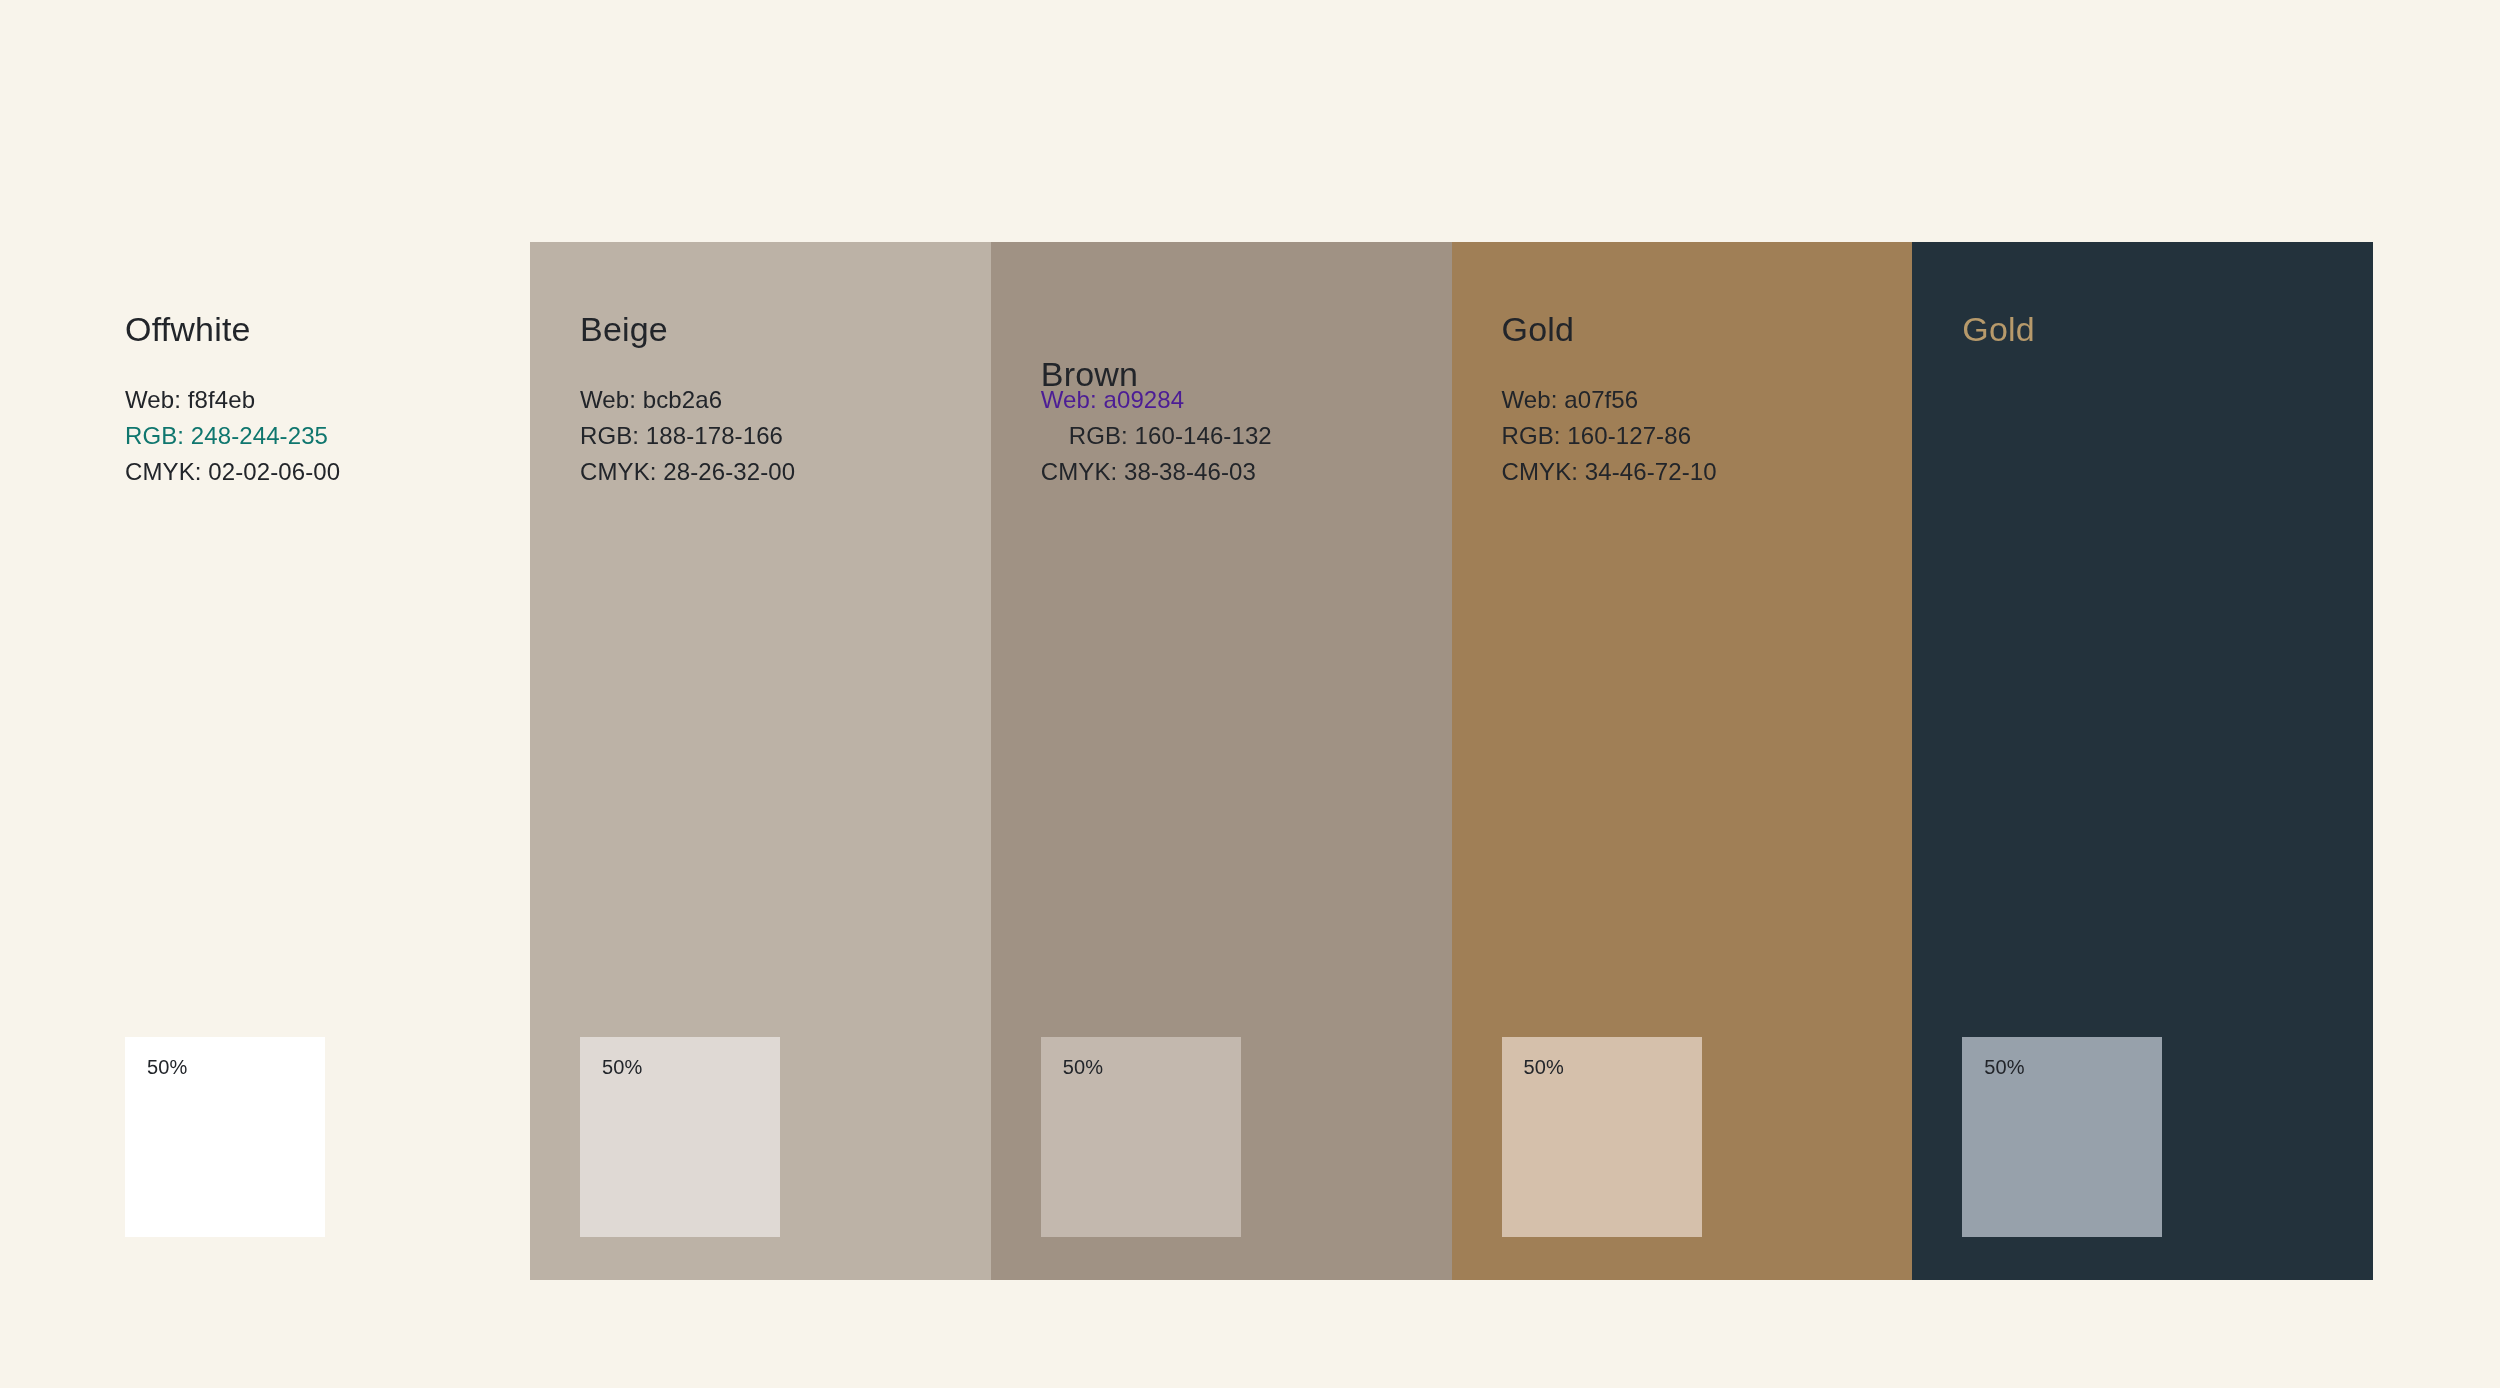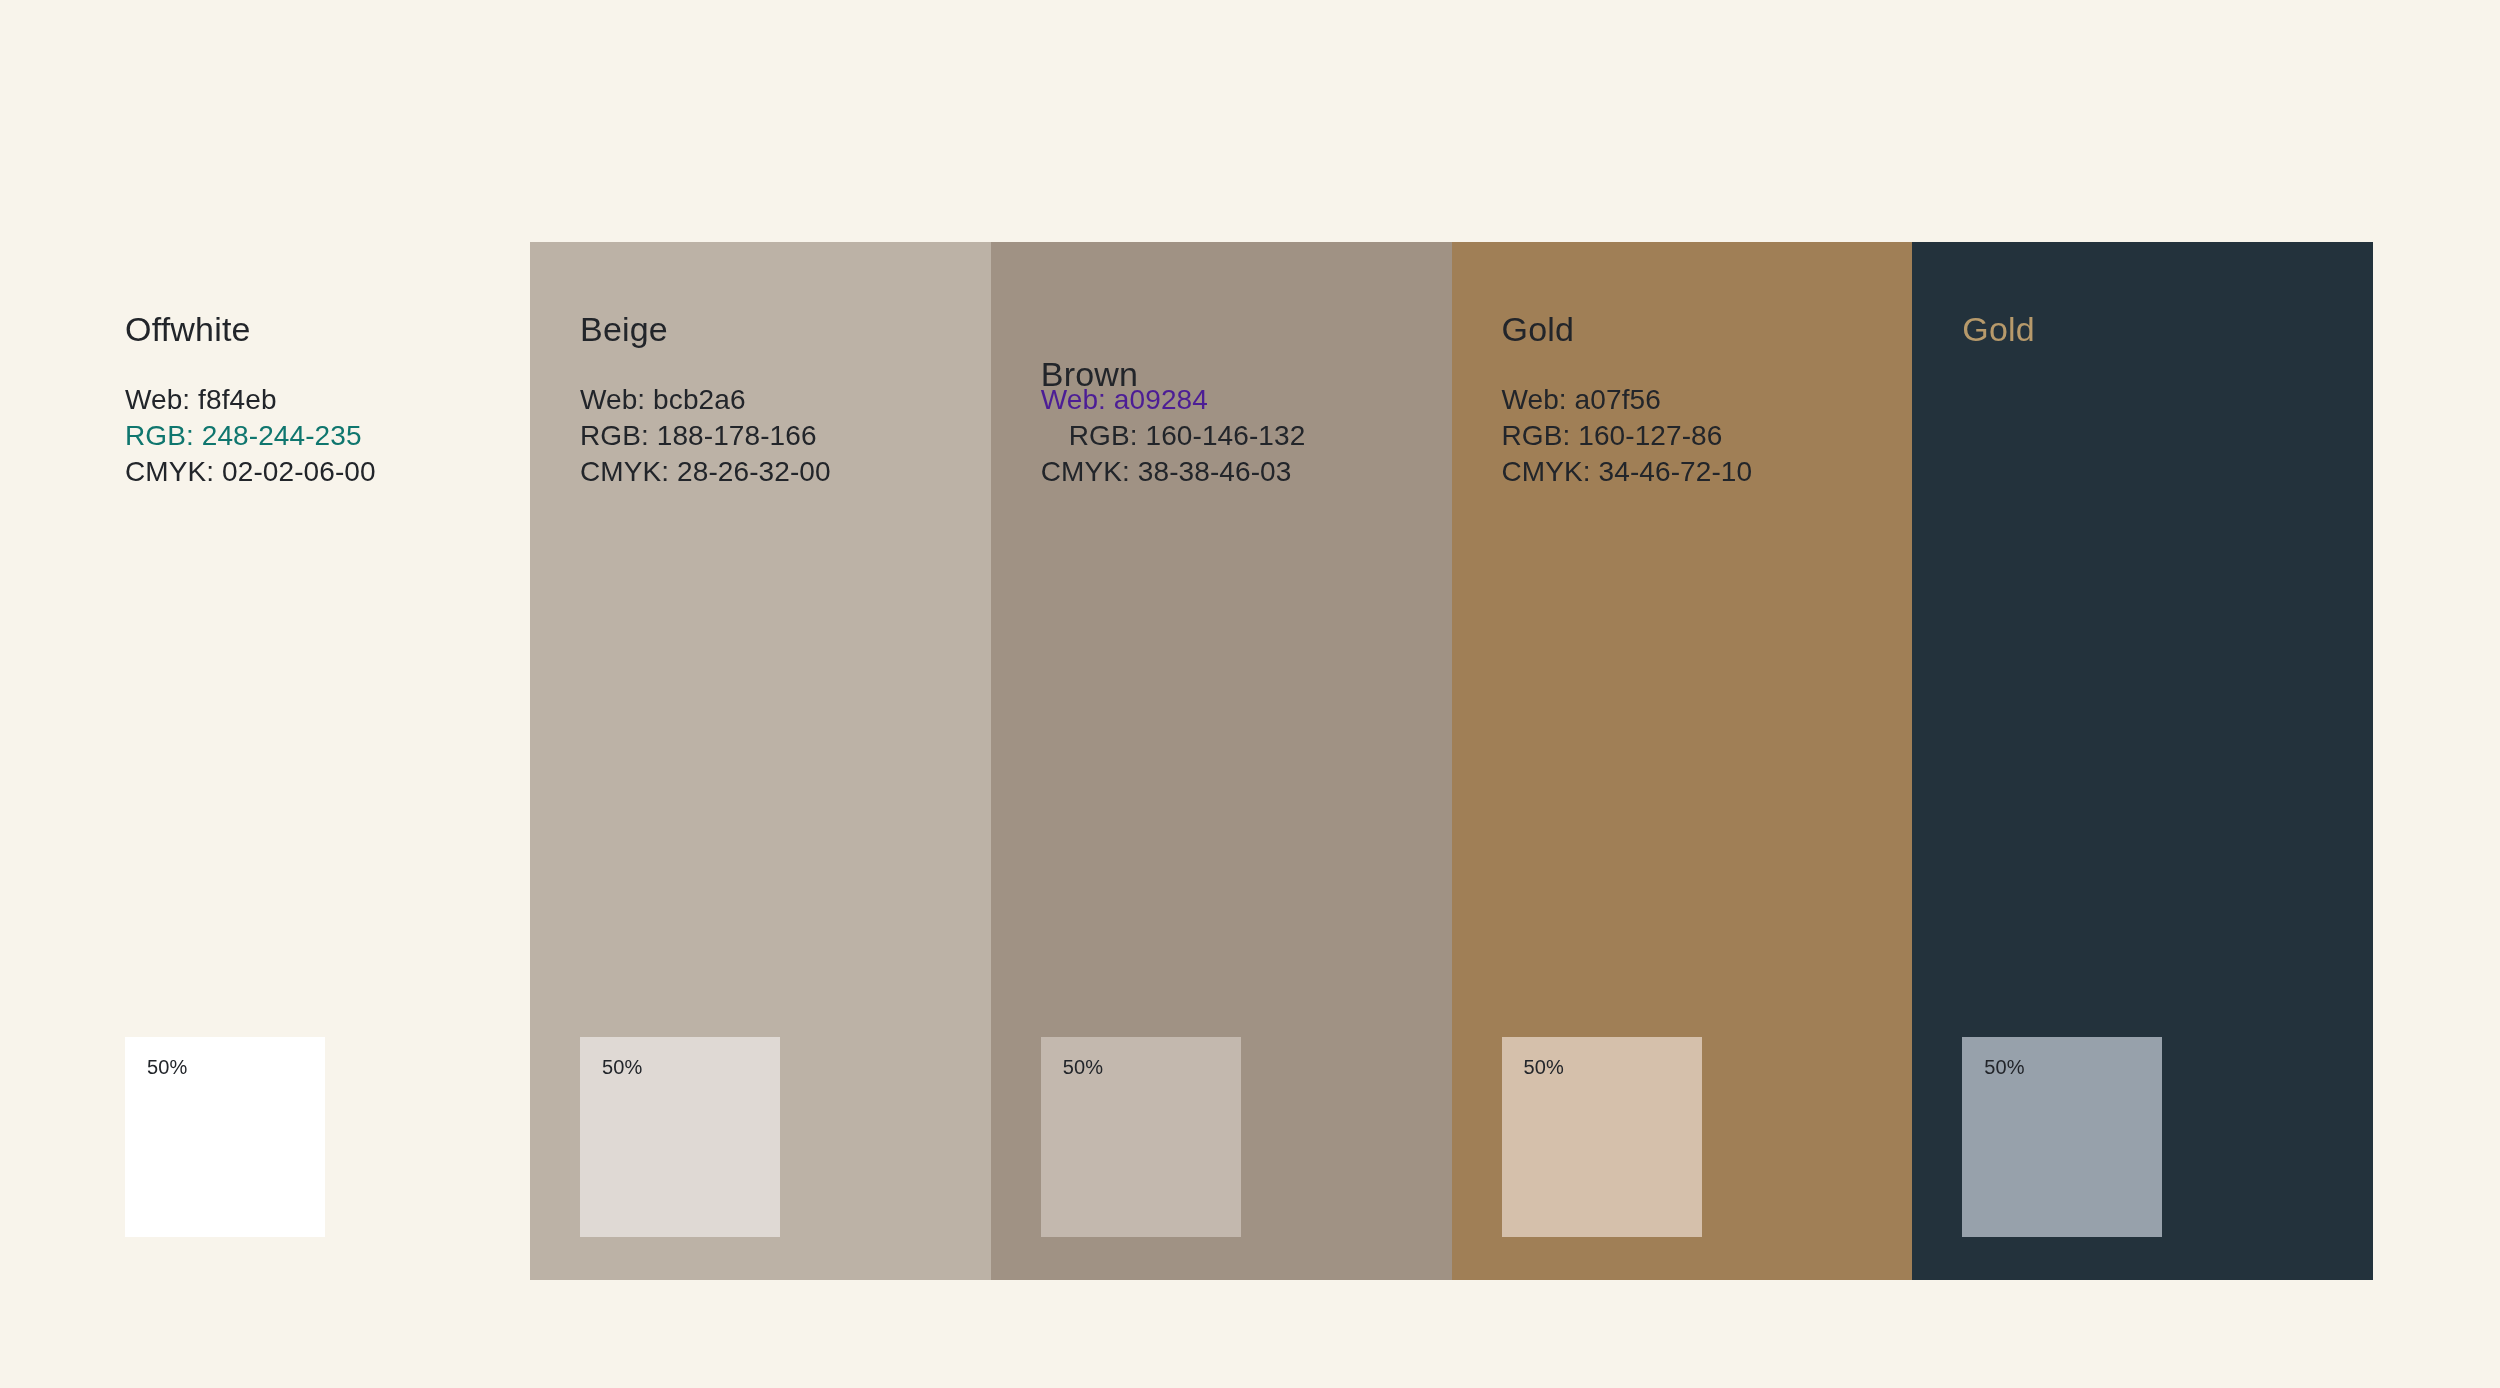--- a/index.html
+++ b/index.html
@@ -76,21 +76,21 @@
 
   .spec-list {
     position: absolute;
     top: 140px;
     left: 0;
     margin: 0;
     padding: 0;
     list-style: none;
   }
   .spec-line {
-    font-size: 28px;
+    font-size: 24px;
     line-height: 36px;
     color: #22252a;
     white-space: nowrap;
     letter-spacing: 0.1px;
   }
 
   
   .tint-chip {
     position: absolute;
     left: 0;

